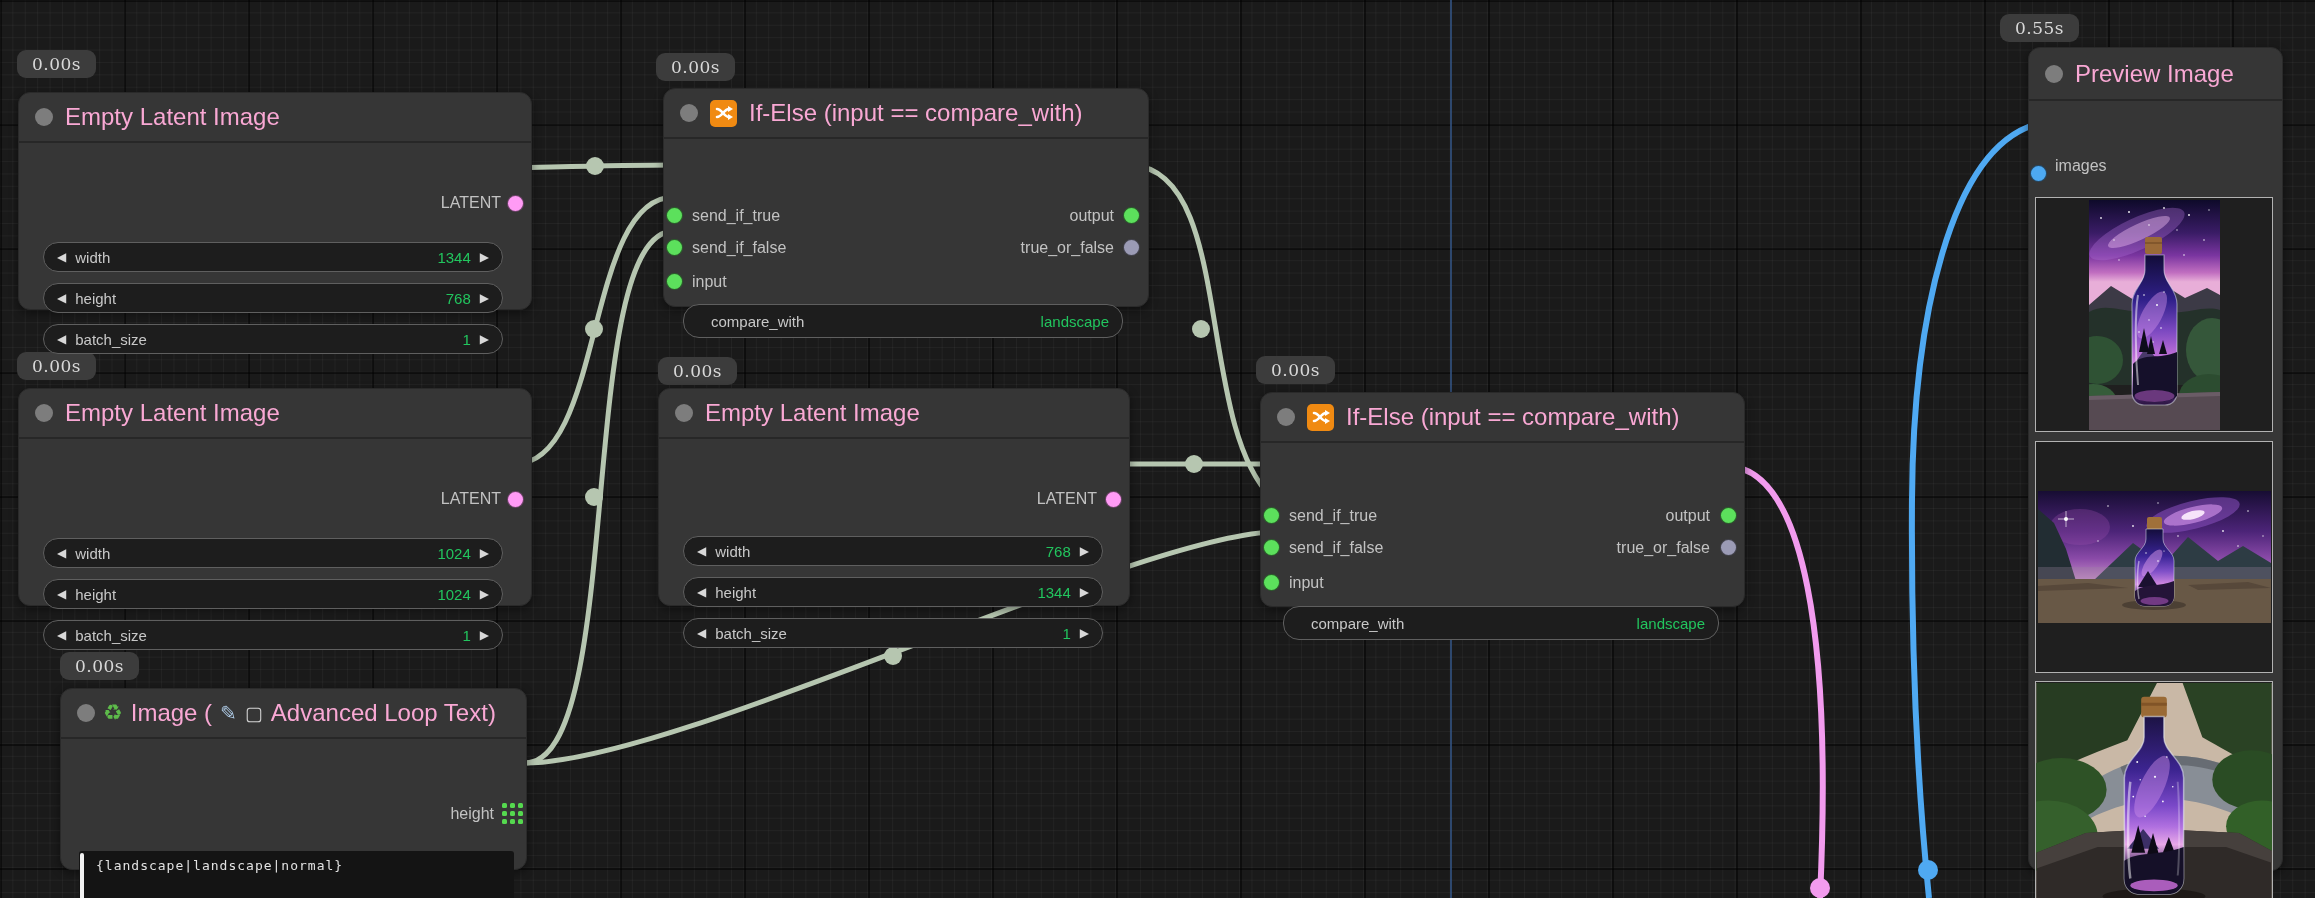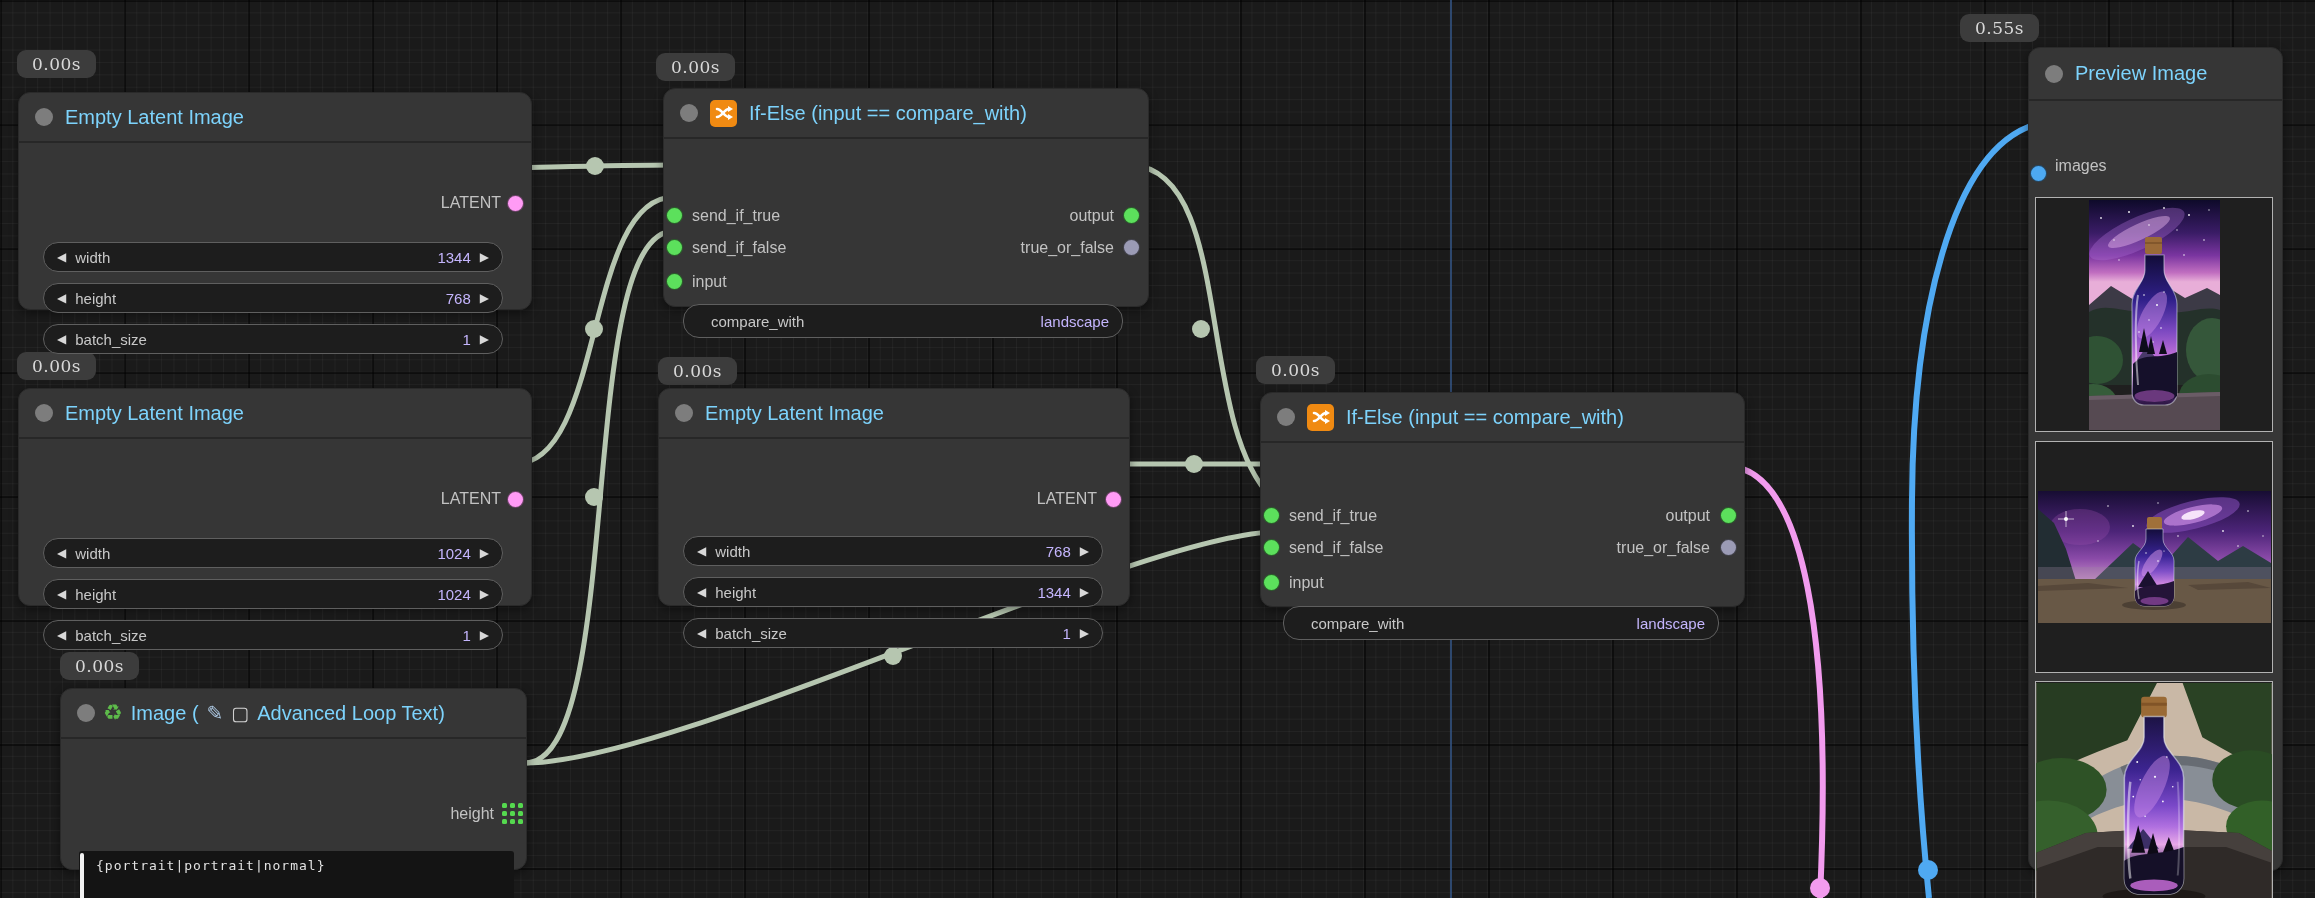--- a/index.html
+++ b/index.html
@@ -15,30 +15,30 @@
   .guide{position:absolute;top:0;width:2px;height:898px;z-index:0;opacity:.85;}
   svg.wires{position:absolute;left:0;top:0;z-index:1;}
   .badge{position:absolute;z-index:2;background:#3c3c3c;border-radius:9px;
     color:#d8d8d8;font-family:"DejaVu Serif","Liberation Serif",serif;
     font-size:17px;padding:4px 15px;letter-spacing:.5px;}
   .node{position:absolute;z-index:2;background:#363636;border-radius:12px;
     box-shadow:0 3px 10px rgba(0,0,0,.45);border:1px solid #2a2a2a;}
   .nheader{position:relative;height:48px;border-bottom:2px solid #272727;
     display:flex;align-items:center;padding-left:16px;gap:12px;}
   .ndot{width:18px;height:18px;border-radius:50%;background:#7d7d7d;flex:none;}
-  .ntitle{font-size:20px;color:#7dd3fc;white-space:nowrap;}
+  .ntitle{font-size:24px;color:#f9a8d4;white-space:nowrap;}
   .nbody{position:relative;}
   .slotdot{position:absolute;width:17px;height:17px;border-radius:50%;
     border:1.5px solid rgba(10,10,10,.6);box-sizing:border-box;}
   .slotlabel{position:absolute;font-size:16px;color:#c2c2c2;line-height:22px;white-space:nowrap;}
   .right{text-align:right;}
   .pill{position:absolute;height:30px;background:#1d1d1d;border:1.5px solid #5f5f5f;
     border-radius:16px;display:flex;align-items:center;padding:0 13px;box-sizing:border-box;
     font-size:15px;color:#c8c8c8;gap:9px;}
-  .pill .val{margin-left:auto;color:#c4b5fd;}
+  .pill .val{margin-left:auto;color:#22c55e;}
   .arrow{font-size:12px;color:#d8d8d8;flex:none;}
   .ificon{width:27px;height:27px;border-radius:5px;flex:none;display:flex;
     align-items:center;justify-content:center;}
   .gridicon{position:absolute;width:21px;height:21px;display:grid;
     grid-template-columns:repeat(3,1fr);grid-template-rows:repeat(3,1fr);gap:2.5px;}
   .gridicon span{border-radius:1.5px;}
   .textwidget{position:absolute;background:#141414;border-radius:3px;
     font-family:"DejaVu Sans Mono","Liberation Mono",monospace;font-size:13px;color:#e2e2e2;
     padding:7px 6px 0 17px;box-sizing:border-box;letter-spacing:1px;}
   .caret{position:absolute;left:1px;top:2px;width:4px;height:50px;background:#f2f2f2;border-radius:2px;}
@@ -75,21 +75,21 @@
       <circle cx="1928" cy="870" r="10" fill="#4fa9f2"></circle>
     </g>
   </svg>
 
   <div class="badge" style="left:17px;top:50px;">0.00s</div>
   <div class="badge" style="left:656px;top:53px;">0.00s</div>
   <div class="badge" style="left:17px;top:352px;">0.00s</div>
   <div class="badge" style="left:658px;top:357px;">0.00s</div>
   <div class="badge" style="left:1256px;top:356px;">0.00s</div>
   <div class="badge" style="left:60px;top:652px;">0.00s</div>
-  <div class="badge" style="left:1960px;top:14px;">0.55s</div>
+  <div class="badge" style="left:2000px;top:14px;">0.55s</div>
 
   <div class="node" style="left:18px;top:92px;width:512px;height:216px;">
     <div class="nheader">
       <div class="ndot"></div>
       <div class="ntitle">Empty Latent Image</div>
     </div>
     <div class="nbody">
       <div class="slotlabel right" style="right:30px;top:49px;">LATENT</div>
       <div class="slotdot" style="left: 488px; top: 52px; background-color: rgb(255, 155, 245);"></div>
       <div class="pill" style="left:24px;top:99px;width:460px;">
@@ -254,21 +254,21 @@
           <span style="background-color: rgb(85, 217, 79);"></span>
           <span style="background-color: rgb(85, 217, 79);"></span>
           <span style="background-color: rgb(85, 217, 79);"></span>
           <span style="background-color: rgb(85, 217, 79);"></span>
           <span style="background-color: rgb(85, 217, 79);"></span>
           <span style="background-color: rgb(85, 217, 79);"></span>
           <span style="background-color: rgb(85, 217, 79);"></span>
       </div>
       <div class="textwidget" style="left:18px;top:112px;width:435px;height:55px;">
         <div class="caret"></div>
-        <span>{portrait|portrait|normal}</span>
+        <span>{landscape|landscape|normal}</span>
       </div>
     </div>
   </div>
 
   <div class="node" style="left:2028px;top:47px;width:253px;height:822px;">
     <div class="nheader" style="height:51px;">
       <div class="ndot"></div>
       <div class="ntitle">Preview Image</div>
     </div>
     <div class="nbody">

